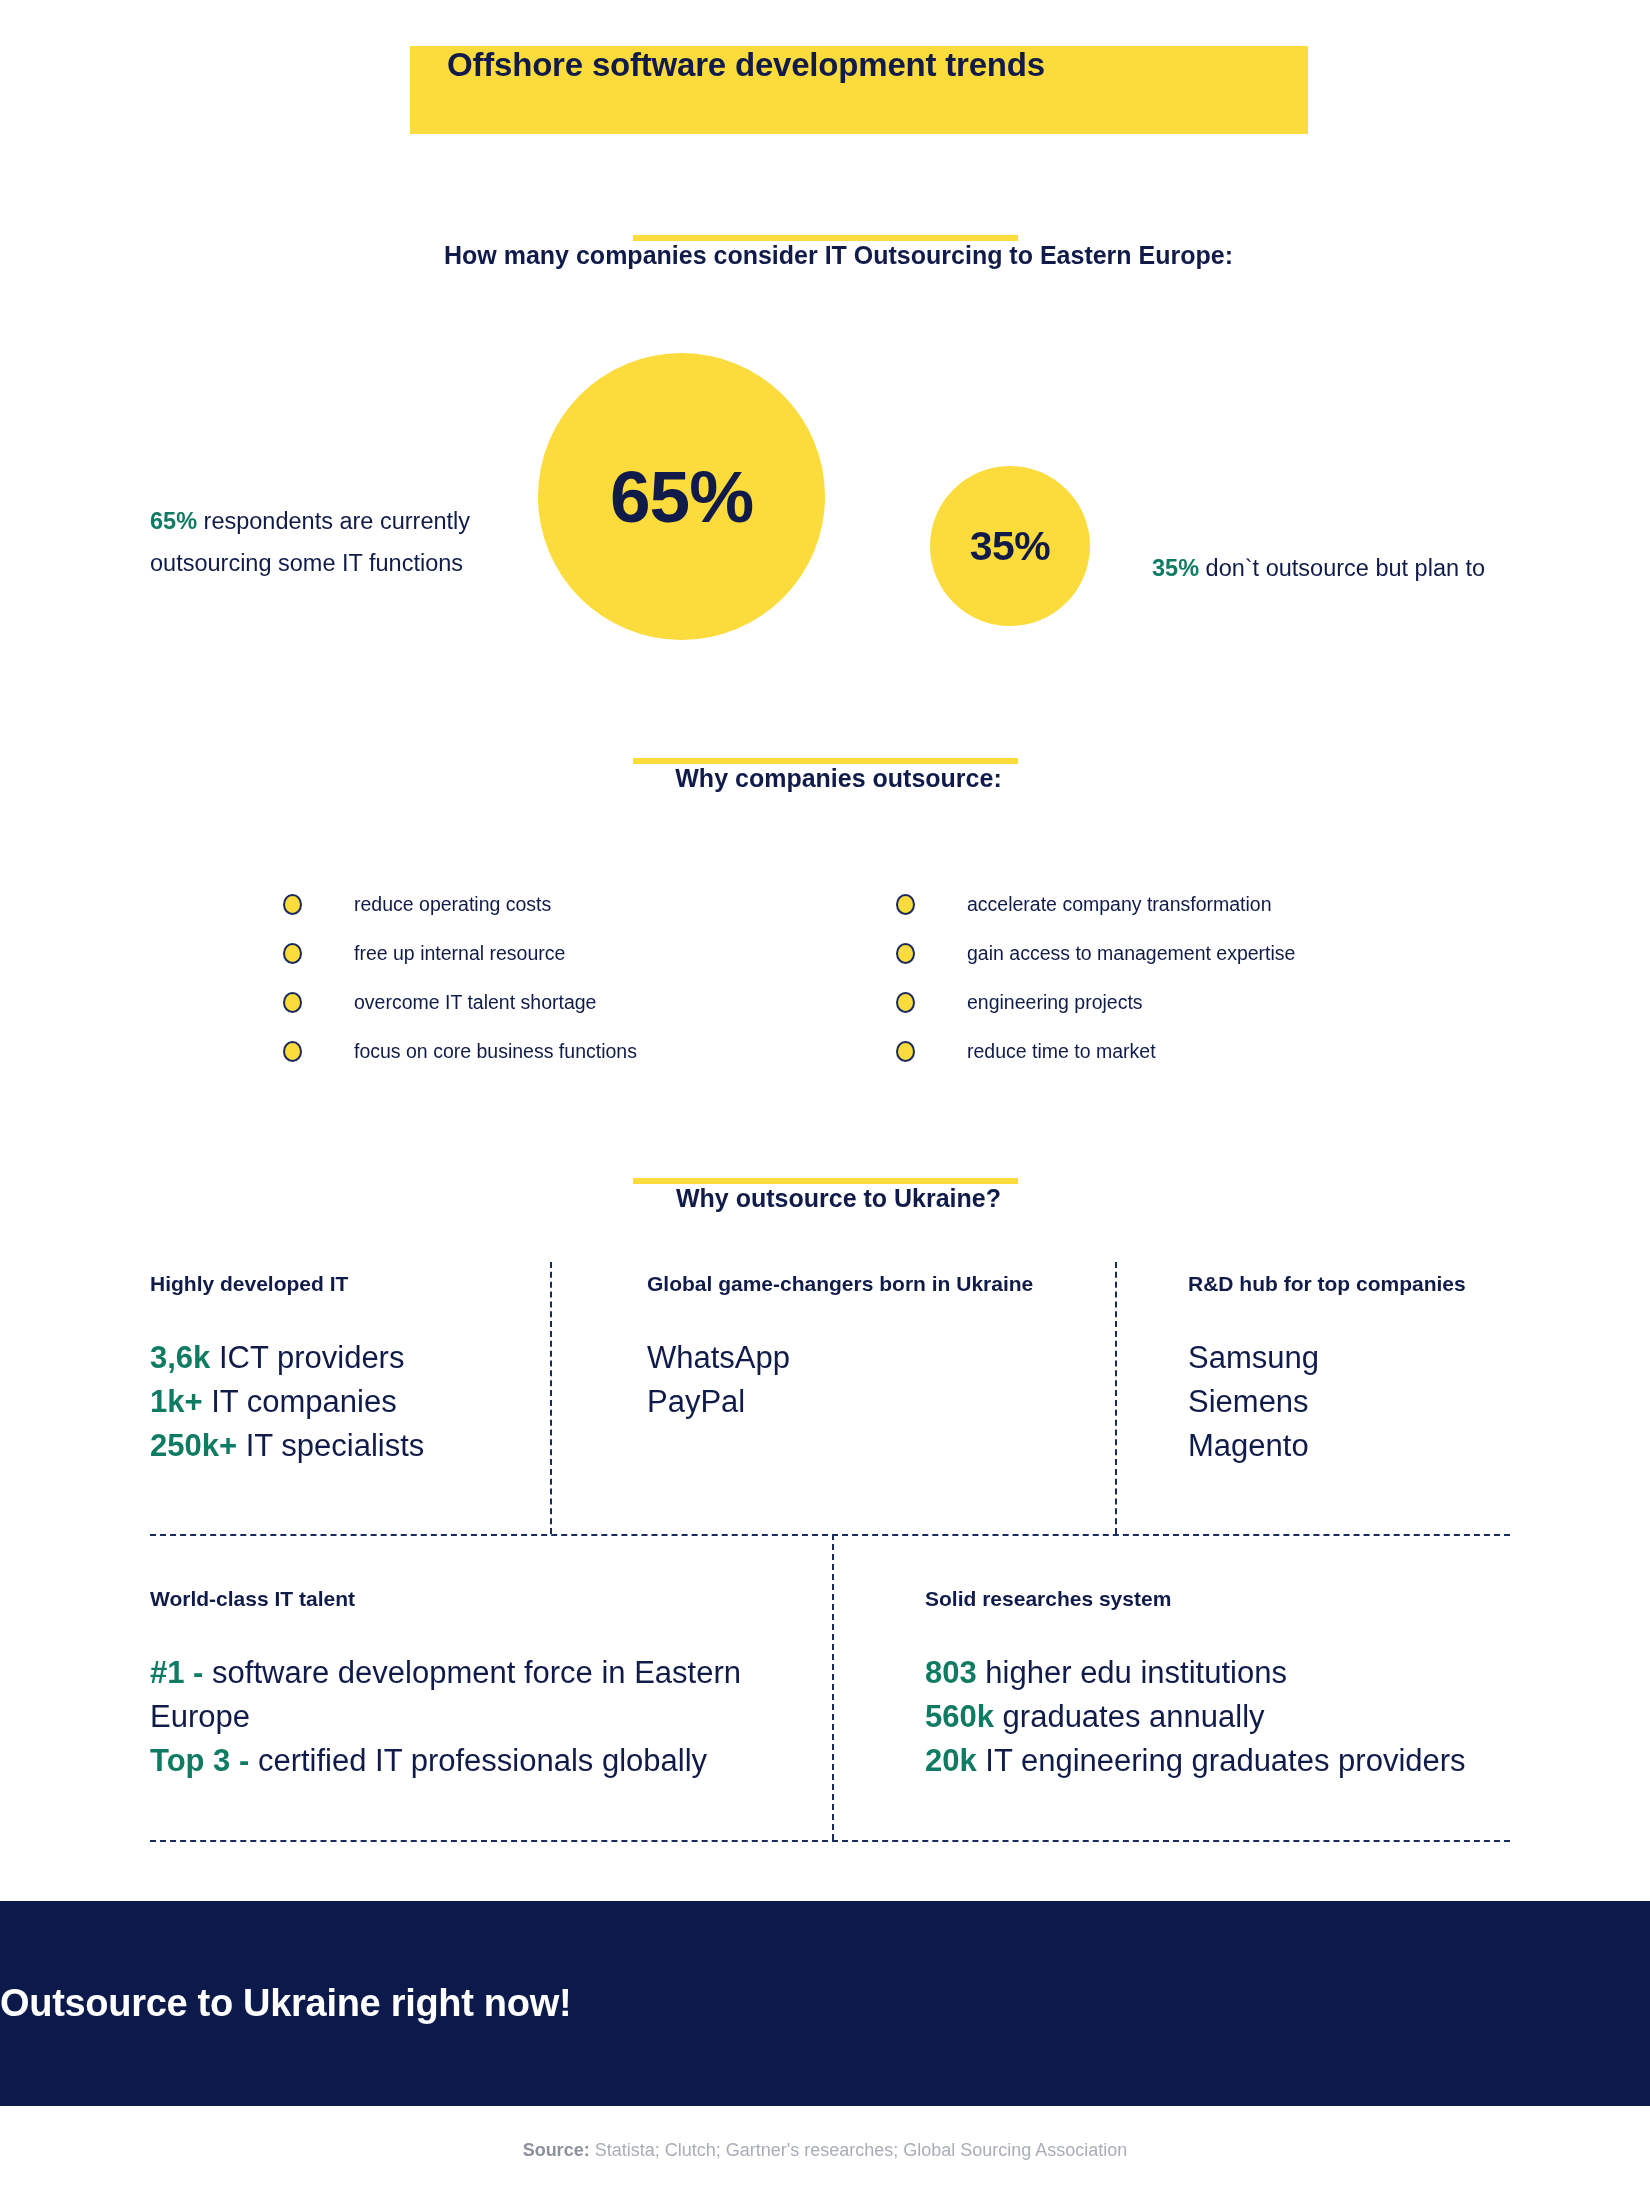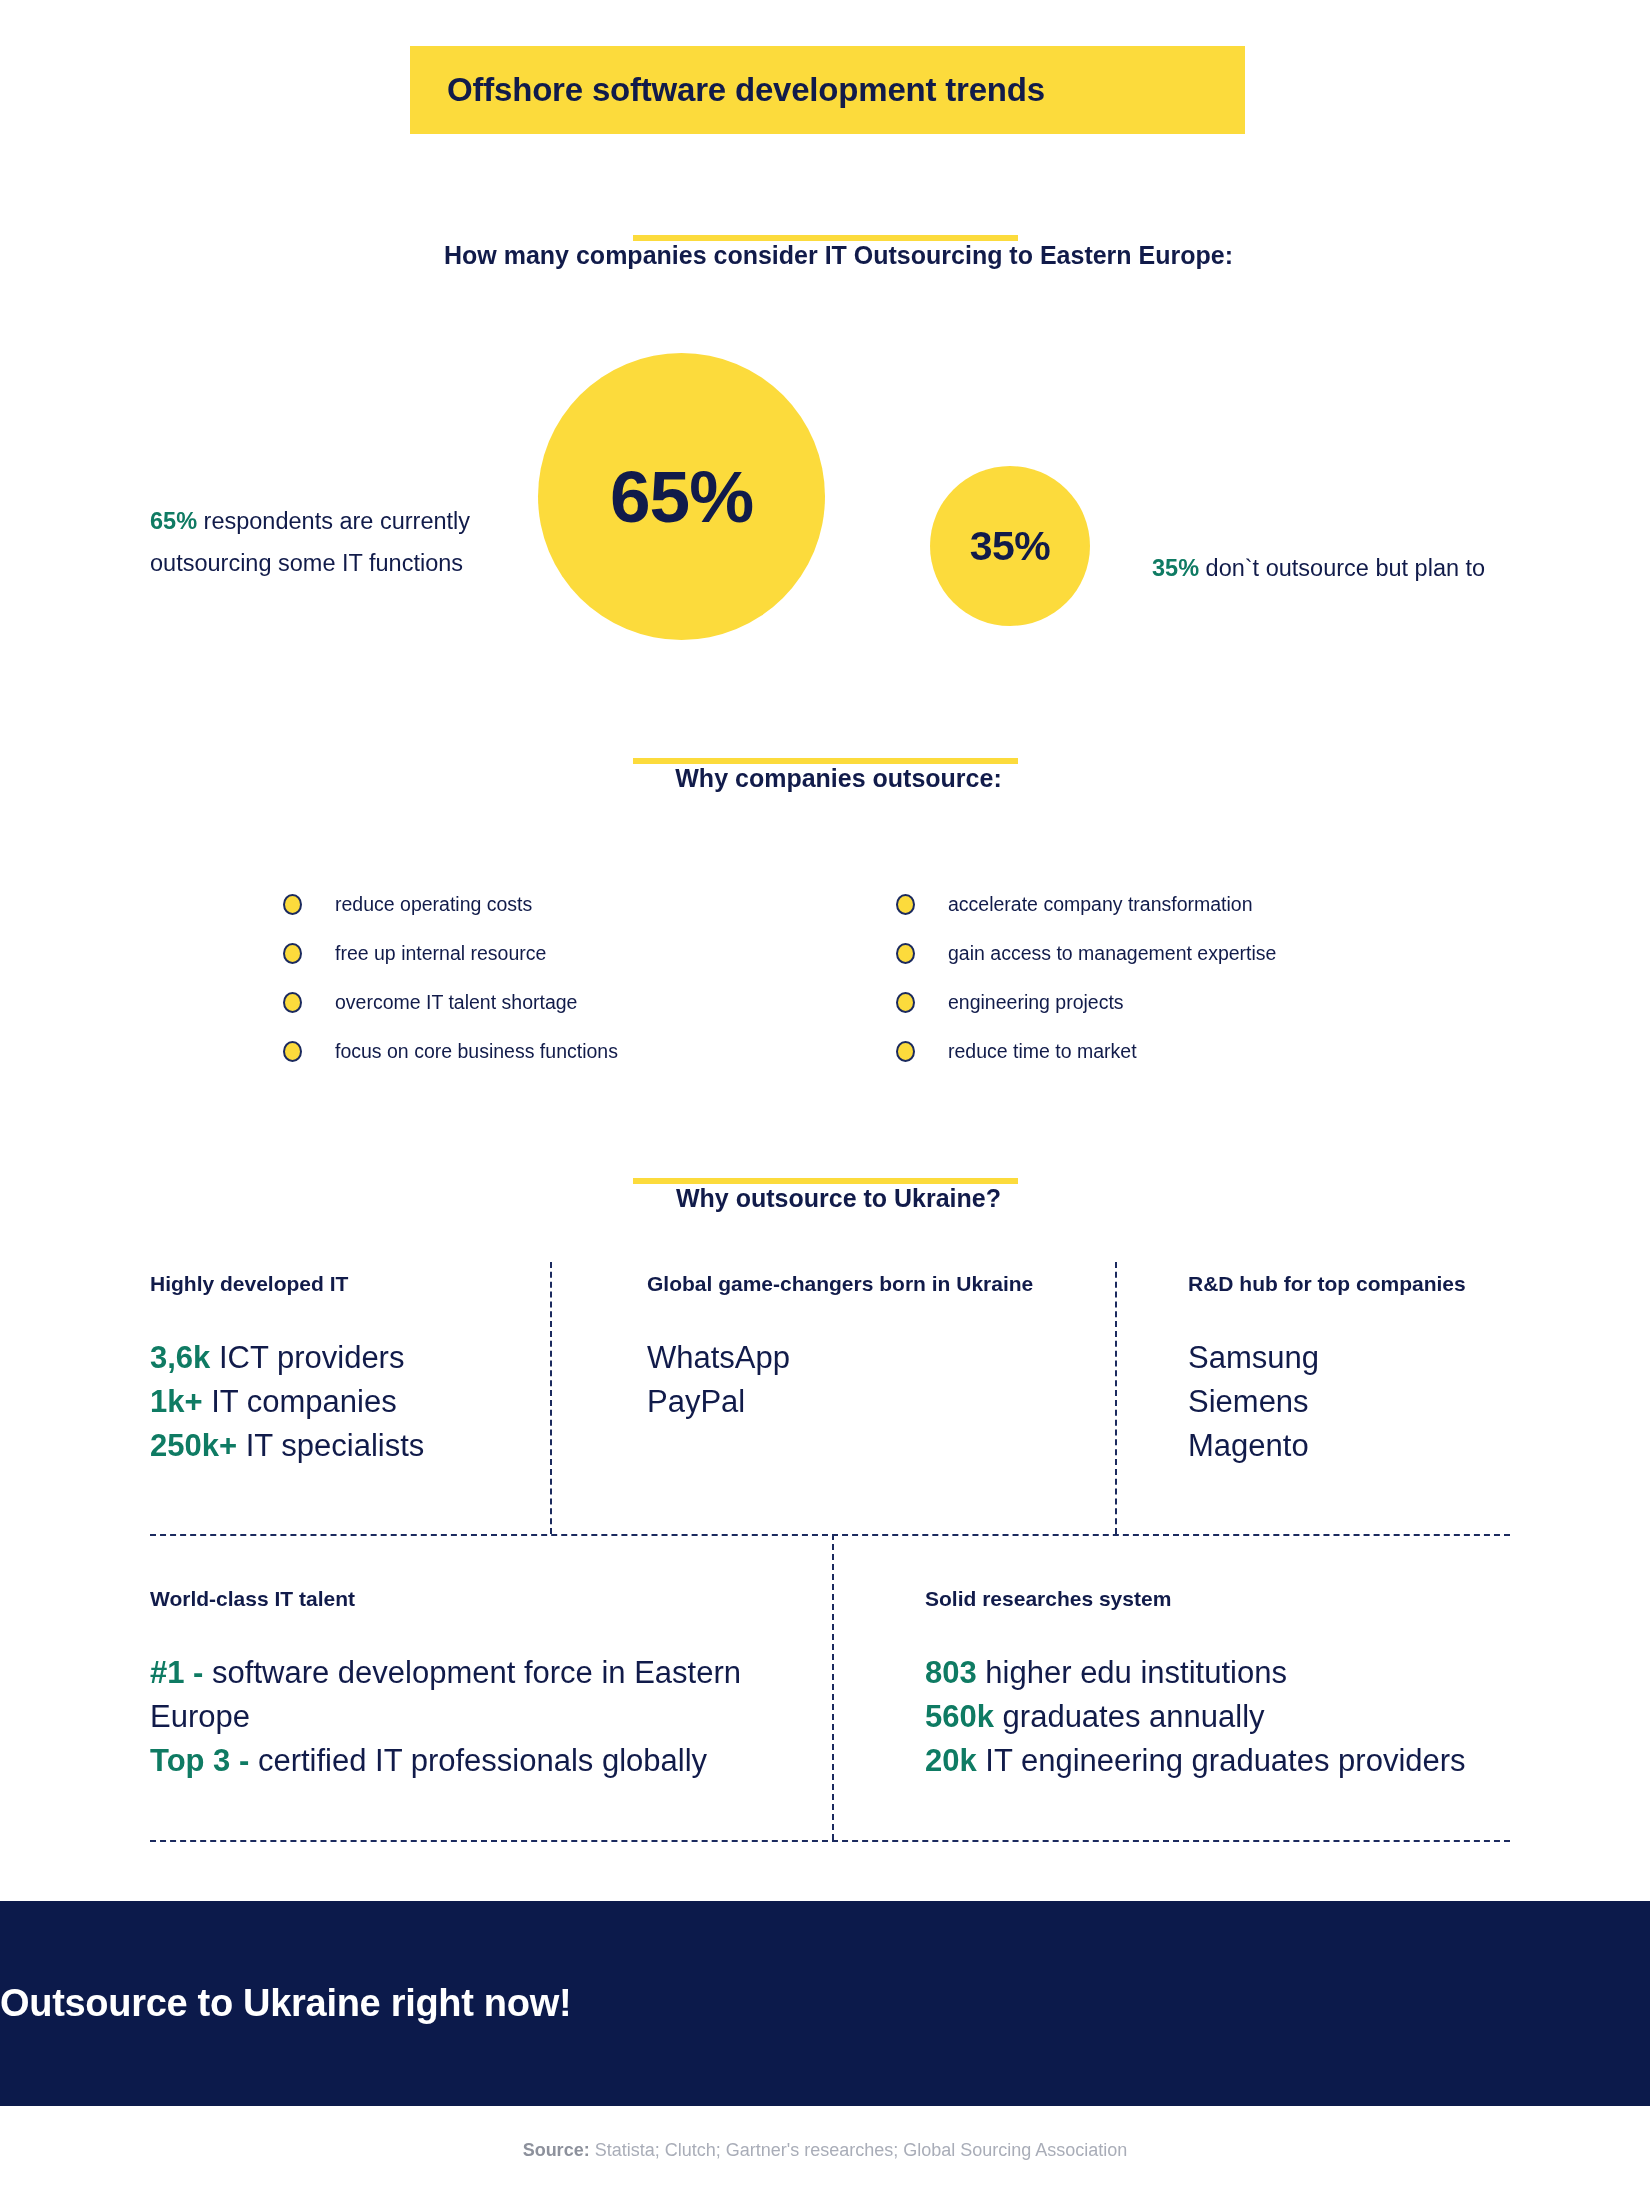--- a/index.html
+++ b/index.html
@@ -14,25 +14,25 @@
     color: #111b4a;
     position: relative;
     overflow: hidden;
   }
 
   
   .title-banner {
     position: absolute;
     left: 410px;
     top: 46px;
-    width: 835px;
+    width: 898px;
     height: 88px;
     background: #fcdb3c;
     display: flex;
-    align-items: center;
+    align-items: flex-start;
     padding-left: 37px;
     box-sizing: border-box;
   }
   .title-banner .title-text {
     font-size: 33px;
     font-weight: bold;
     color: #111b4a;
     letter-spacing: -0.2px;
   }
 
@@ -123,20 +123,21 @@
   .reasons-col {
     position: absolute;
     top: 0;
   }
   #reasons-col-left { left: 283px; }
   #reasons-col-right { left: 896px; }
   .reason-row {
     display: flex;
     align-items: center;
     height: 49px;
+    gap: 19px;
   }
   .bullet-dot {
     width: 19px;
     height: 21px;
     border-radius: 50%;
     background: #fcdb3c;
     border: 2.2px solid #1b2a5e;
     box-sizing: border-box;
     flex: 0 0 auto;
   }

